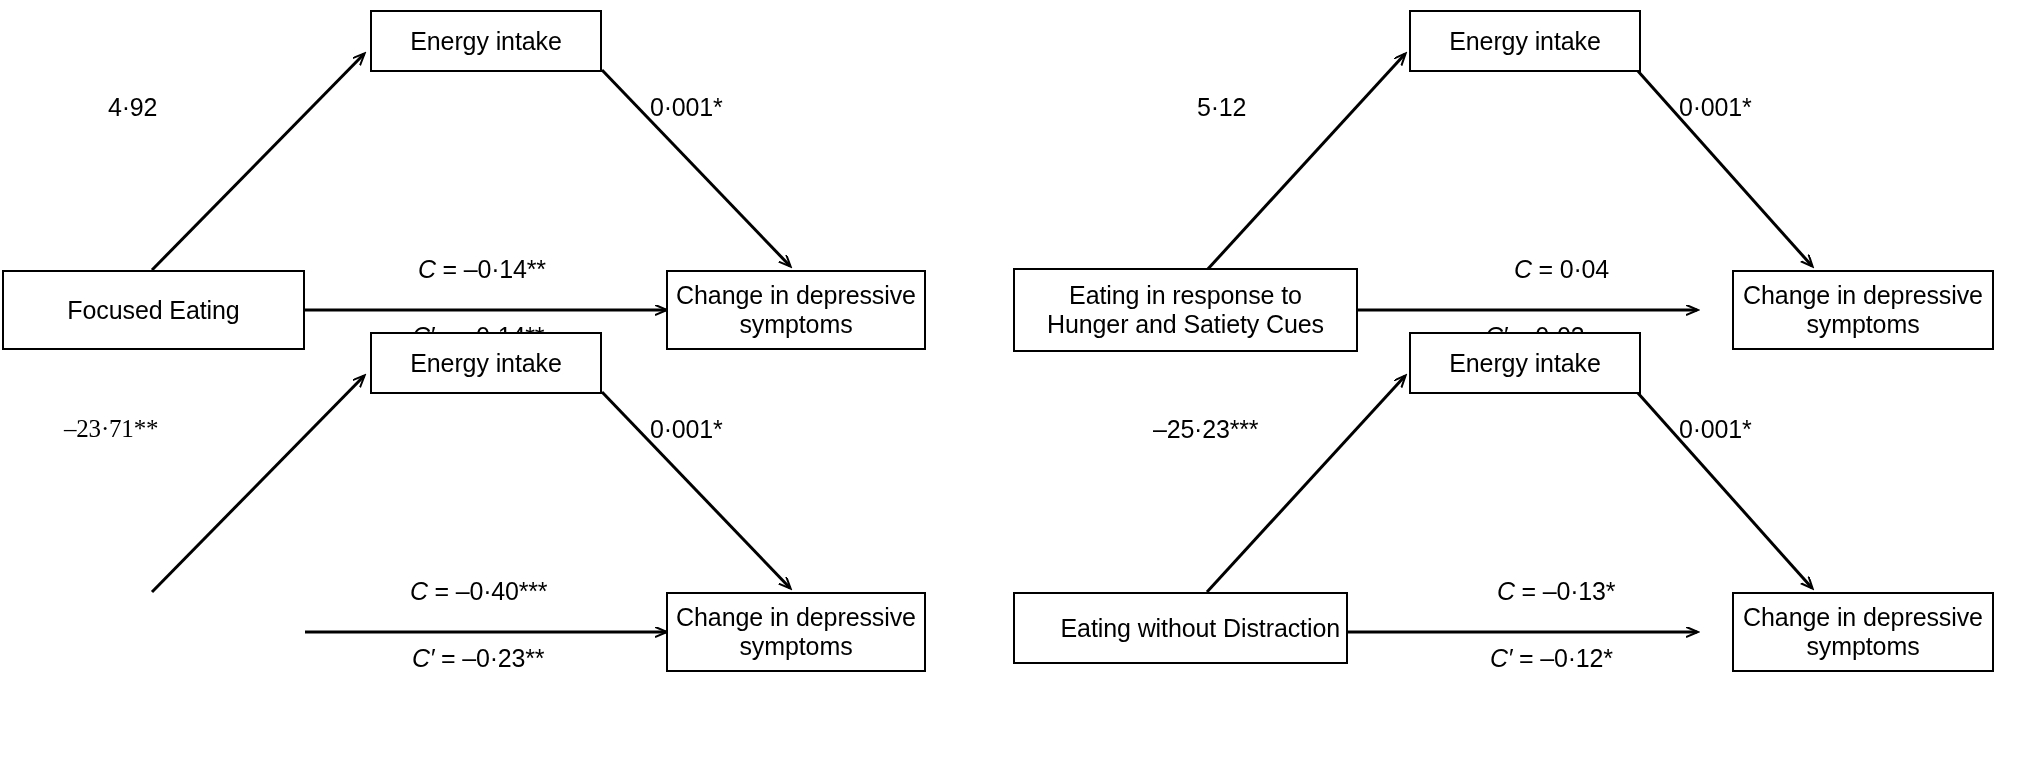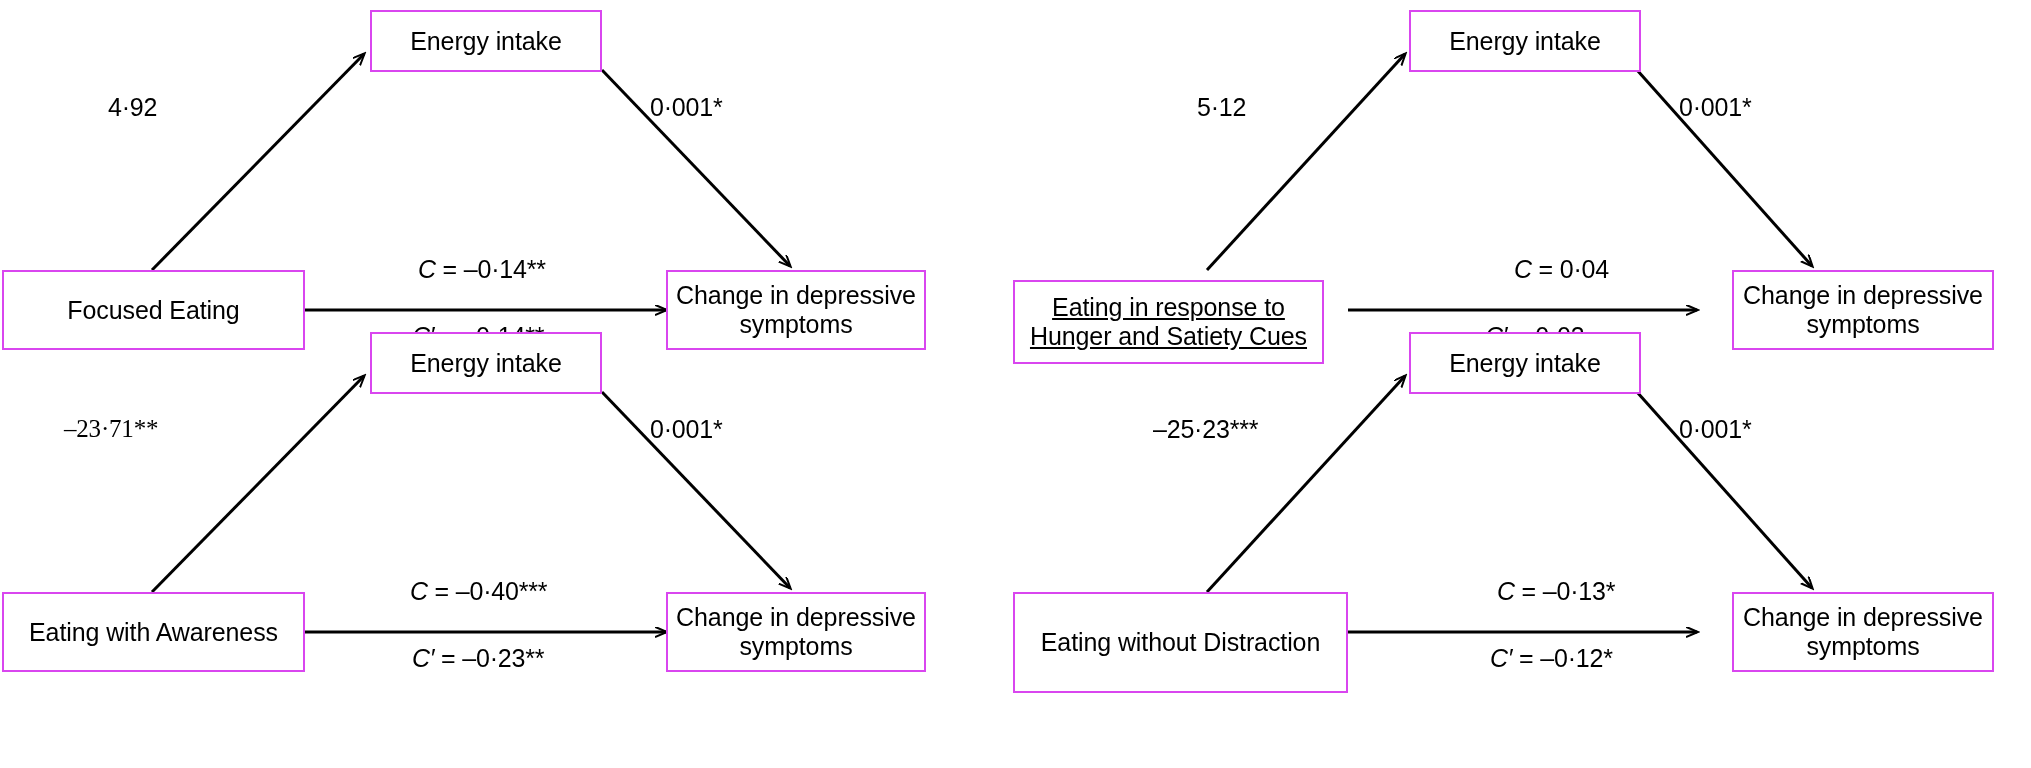--- a/index.html
+++ b/index.html
@@ -12,21 +12,21 @@
   }
   #figure{position:absolute;left:0;top:0;width:2031px;height:768px;}
   svg.edges{position:absolute;left:0;top:0;width:2031px;height:768px;pointer-events:none;}
 
   .panel{position:absolute;}
 
   
   .node{
     position:absolute;
     box-sizing:border-box;
-    border:2px solid #d946ef;
+    border:2px solid #000000;
     background:#fff;
     display:flex;align-items:center;justify-content:center;
     text-align:center;
     font-size:25px;
     line-height:1.15;
     letter-spacing:-0.1px;
     white-space:pre-line;
   }
   .node span{display:block;padding:0 6px;}
 
@@ -107,21 +107,21 @@
       <span class="it">C′</span><span> = –0·14**</span>
     </div>
   </div>
 
   <div class="panel" style="left:1035px;top:0px;width:996px;height:360px;">
 
     <div class="node" style="left:374px;top:10px;width:232px;height:62px;">
       <span>Energy intake</span>
     </div>
 
-    <div class="node" style="left:-22px;top:280px;width:311px;height:84px;text-decoration:underline;">
+    <div class="node" style="left:-22px;top:268px;width:345px;height:84px;">
       <span>Eating in response to
 Hunger and Satiety Cues</span>
     </div>
 
     <div class="node" style="left:697px;top:270px;width:262px;height:80px;">
       <span>Change in depressive
 symptoms</span>
     </div>
 
     <div class="elabel" style="left:162px;top:93px;">
@@ -140,23 +140,20 @@
       <span class="it">C′</span><span> = 0·03</span>
     </div>
   </div>
 
   <div class="panel" style="left:0px;top:322px;width:1000px;height:446px;">
 
     <div class="node" style="left:370px;top:10px;width:232px;height:62px;">
       <span>Energy intake</span>
     </div>
 
-    <div class="node" style="left:2px;top:270px;width:303px;height:80px;">
-      <span>Eating with Awareness</span>
-    </div>
 
     <div class="node" style="left:666px;top:270px;width:260px;height:80px;">
       <span>Change in depressive
 symptoms</span>
     </div>
 
     <div class="elabel" style="left:64px;top:93px;font-family:Liberation Serif, serif;">
       <span>–23·71**</span>
     </div>
 
@@ -172,21 +169,21 @@
       <span class="it">C′</span><span> = –0·23**</span>
     </div>
   </div>
 
   <div class="panel" style="left:1035px;top:322px;width:996px;height:446px;">
 
     <div class="node" style="left:374px;top:10px;width:232px;height:62px;">
       <span>Energy intake</span>
     </div>
 
-    <div class="node" style="left:-22px;top:270px;width:335px;height:101px;">
+    <div class="node" style="left:-22px;top:270px;width:335px;height:72px;justify-content:flex-end;">
       <span>Eating without Distraction</span>
     </div>
 
     <div class="node" style="left:697px;top:270px;width:262px;height:80px;">
       <span>Change in depressive
 symptoms</span>
     </div>
 
     <div class="elabel" style="left:103px;top:93px;margin-left:15px;">
       <span>–25·23***</span>

